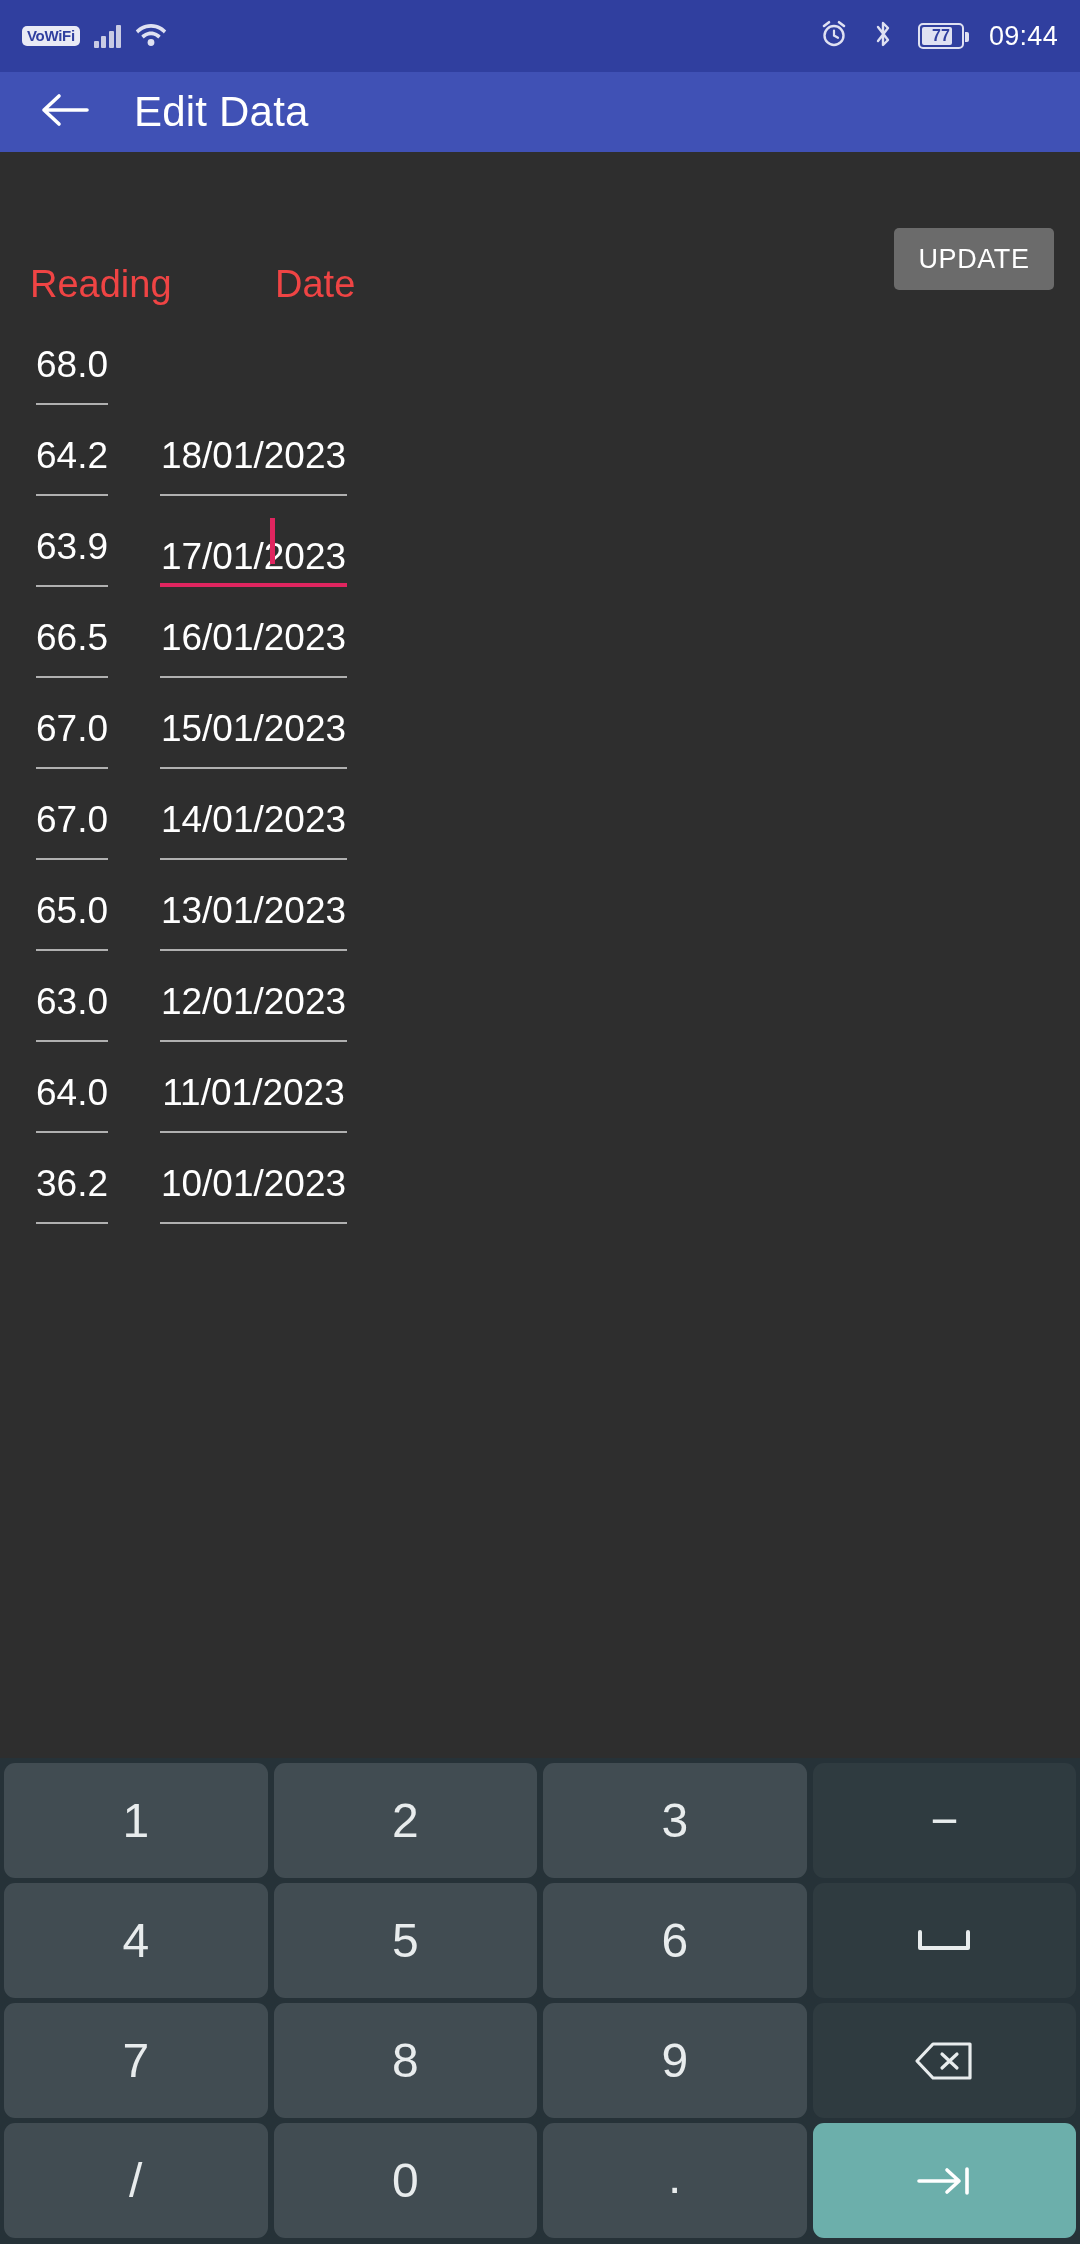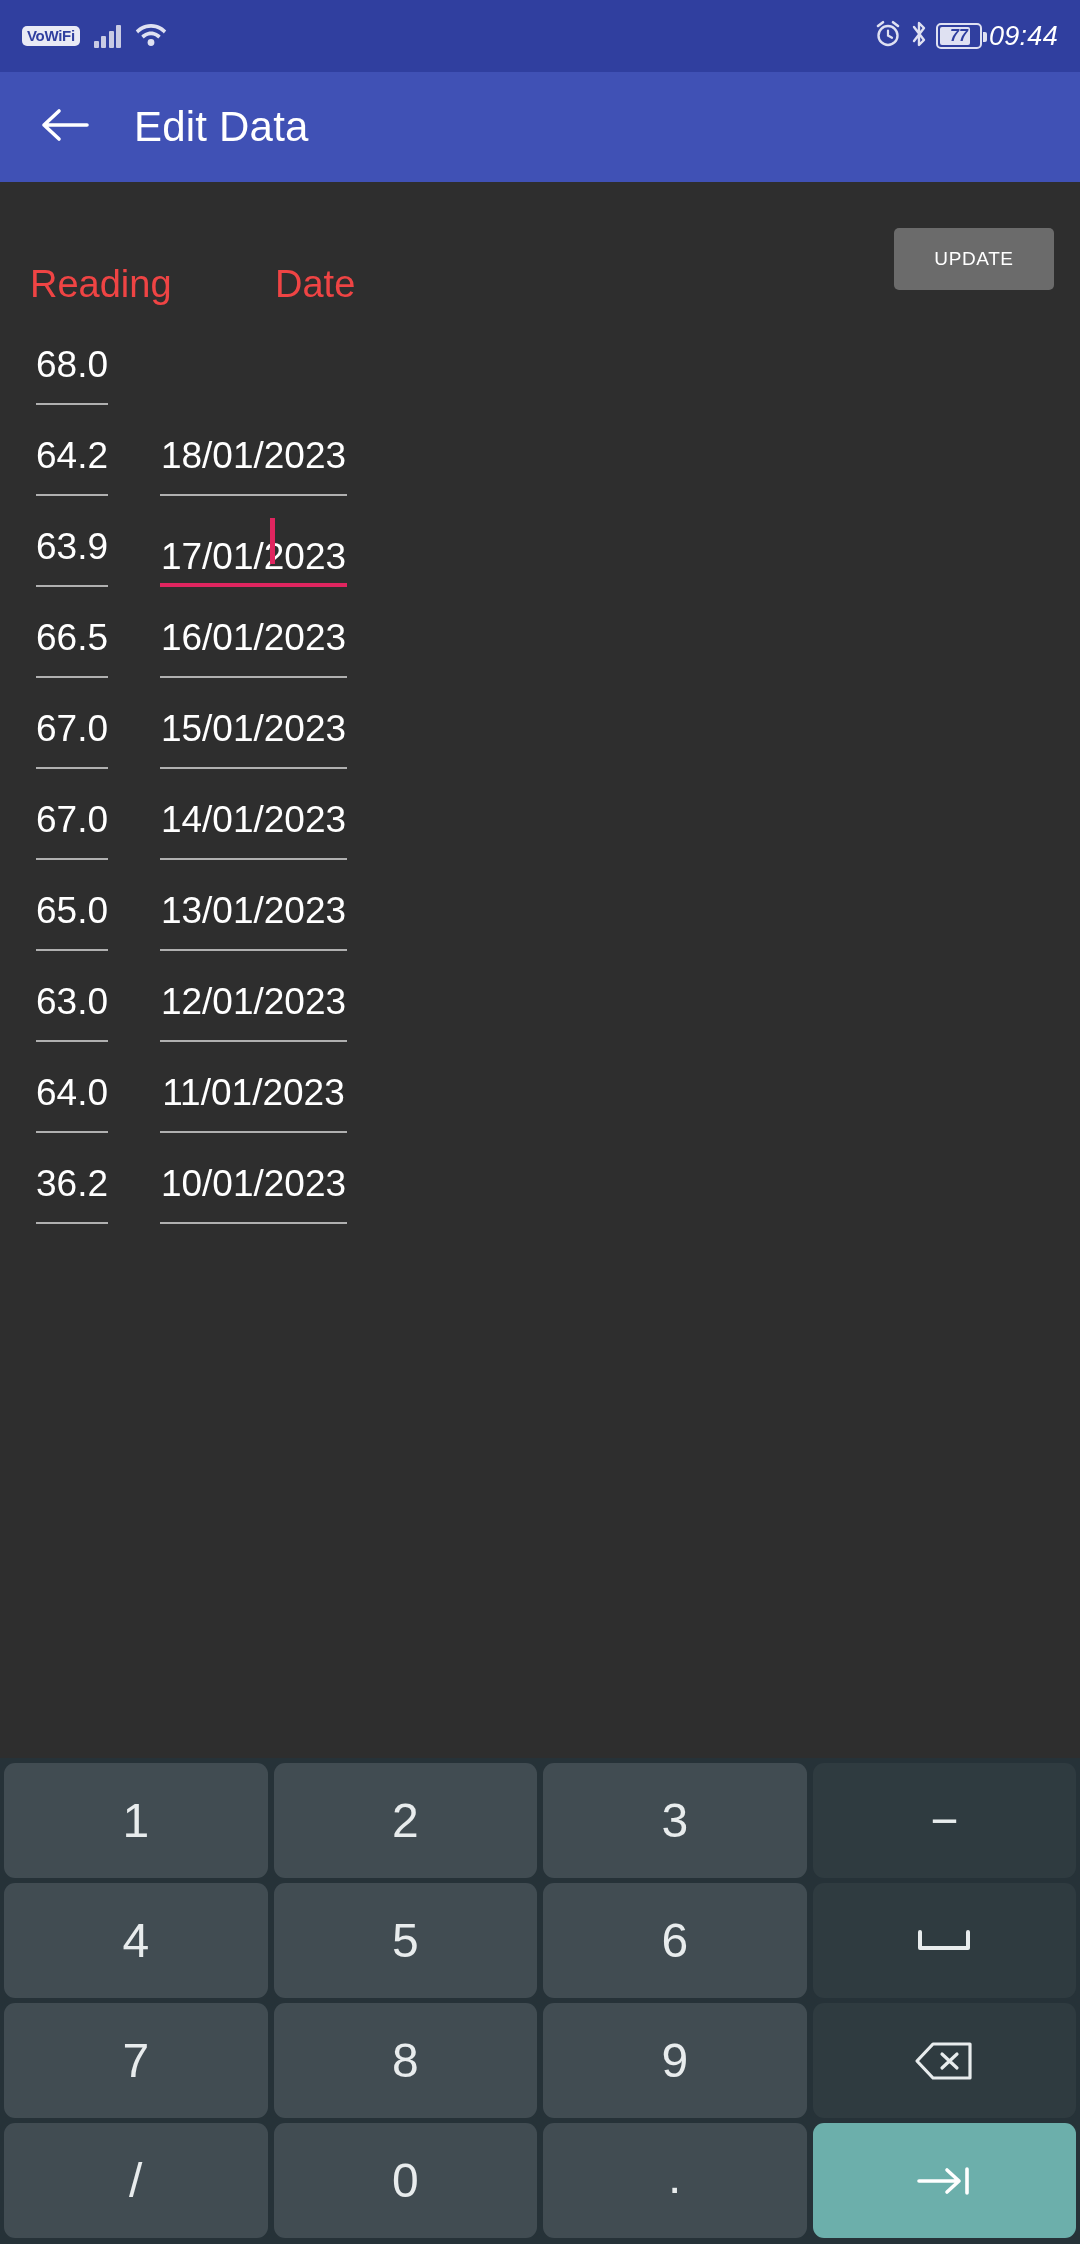--- a/index.html
+++ b/index.html
@@ -12,21 +12,21 @@
   #screen { position:relative; width:1080px; height:2244px; background:#2e2e2e; }
 
   
   .statusbar {
     position:absolute; top:0; left:0; width:1080px; height:72px;
     background:#303f9f;
     display:flex; justify-content:space-between;
     padding:0 22px;
   }
   .sb-left { display:flex; align-items:center; gap:14px; }
-  .sb-right { display:flex; align-items:center; gap:7px;font-style:italic; }
+  .sb-right { display:flex; align-items:center; gap:25px; }
   .vowifi {
     background:#e9eaf5; color:#303f9f;
     font-size:15px; font-weight:bold; letter-spacing:-0.3px;
     border-radius:5px; padding:2px 5px 3px 5px; line-height:1;
   }
   .bars { display:flex; align-items:flex-end; gap:2.5px; height:24px; }
   .bars i { display:block; width:5px; background:#c9cbe4; border-radius:1px; }
   .bars i:nth-child(1){ height:7px; }
   .bars i:nth-child(2){ height:12px; }
   .bars i:nth-child(3){ height:17px; }
@@ -46,21 +46,21 @@
     background:#dfe1f2; border-radius:2px;
   }
   .battery .pct {
     position:relative; font-size:16px; font-weight:bold;
     color:#303f9f; line-height:1; z-index:2;
   }
   .clock { color:#ffffff; font-size:27px; letter-spacing:0.3px; }
 
   
   .appbar {
-    position:absolute; top:72px; left:0; width:1080px; height:110px;
+    position:absolute; top:72px; left:0; width:1080px; height:80px;
     background:#4051b5; display:flex; align-items:center; padding-left:28px;
   }
   .back-btn {
     width:74px; height:74px; display:flex; align-items:center; justify-content:center;
     cursor:pointer;
   }
   .appbar-title {
     color:#ffffff; font-size:42px; font-weight:400; margin-left:32px;
     letter-spacing:0.2px;
   }
@@ -92,21 +92,21 @@
   }
   .caret {
     position:absolute; width:5px; background:#e0255f;
     left:270px; top:2px; height:46px;
   }
 
   
   .update-btn {
     position:absolute; right:26px; top:46px;
     width:160px; height:62px; background:#6b6b6b; border-radius:5px;
-    color:#ffffff; font-size:19px; letter-spacing:0.6px;
+    color:#ffffff; font-size:27px; letter-spacing:0.6px;
     display:flex; align-items:center; justify-content:center;
     cursor:pointer; border:none;
     font-family:"Liberation Sans", sans-serif;
   }
 
   
   .keyboard {
     position:absolute; left:0; bottom:0; width:1080px; height:486px;
     background:#263238; padding:5px 4px 6px 4px;
     display:flex; flex-direction:column; gap:5px;

